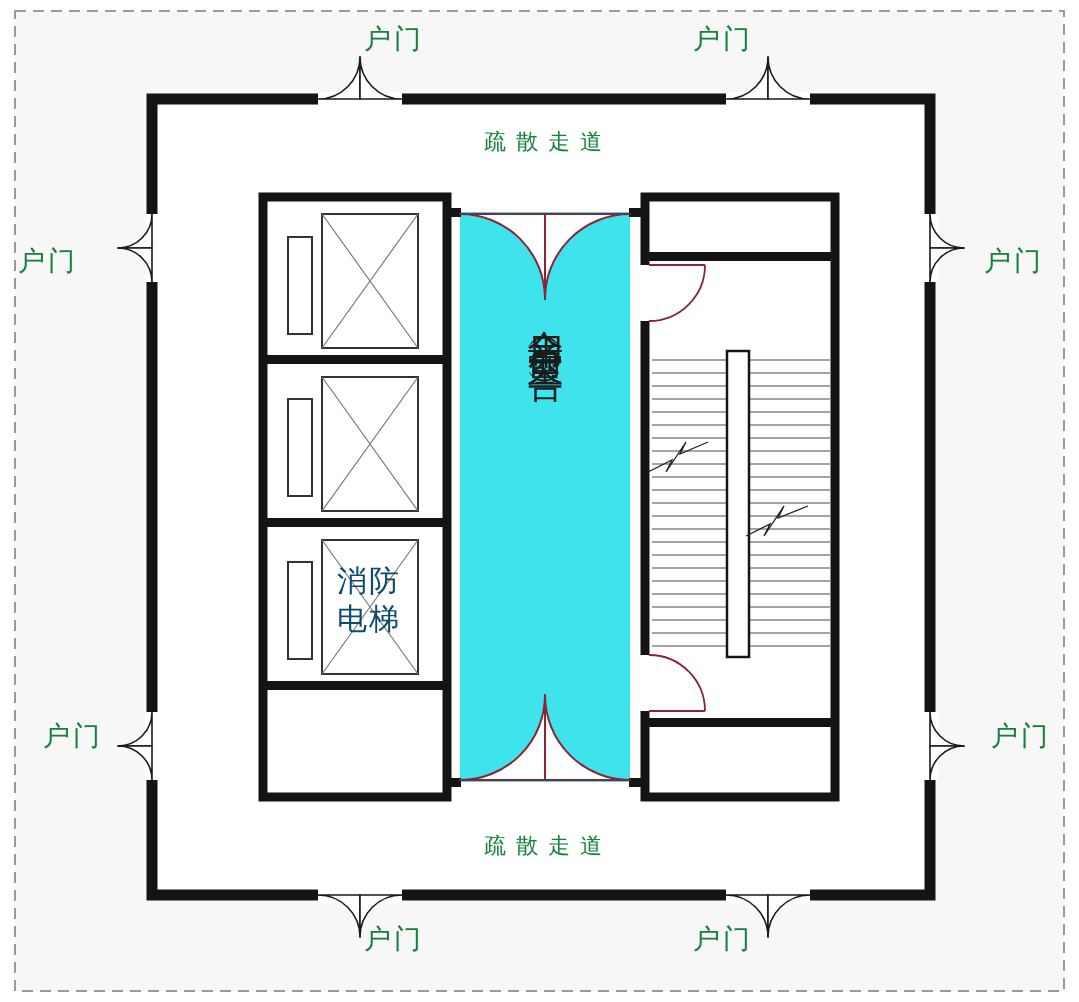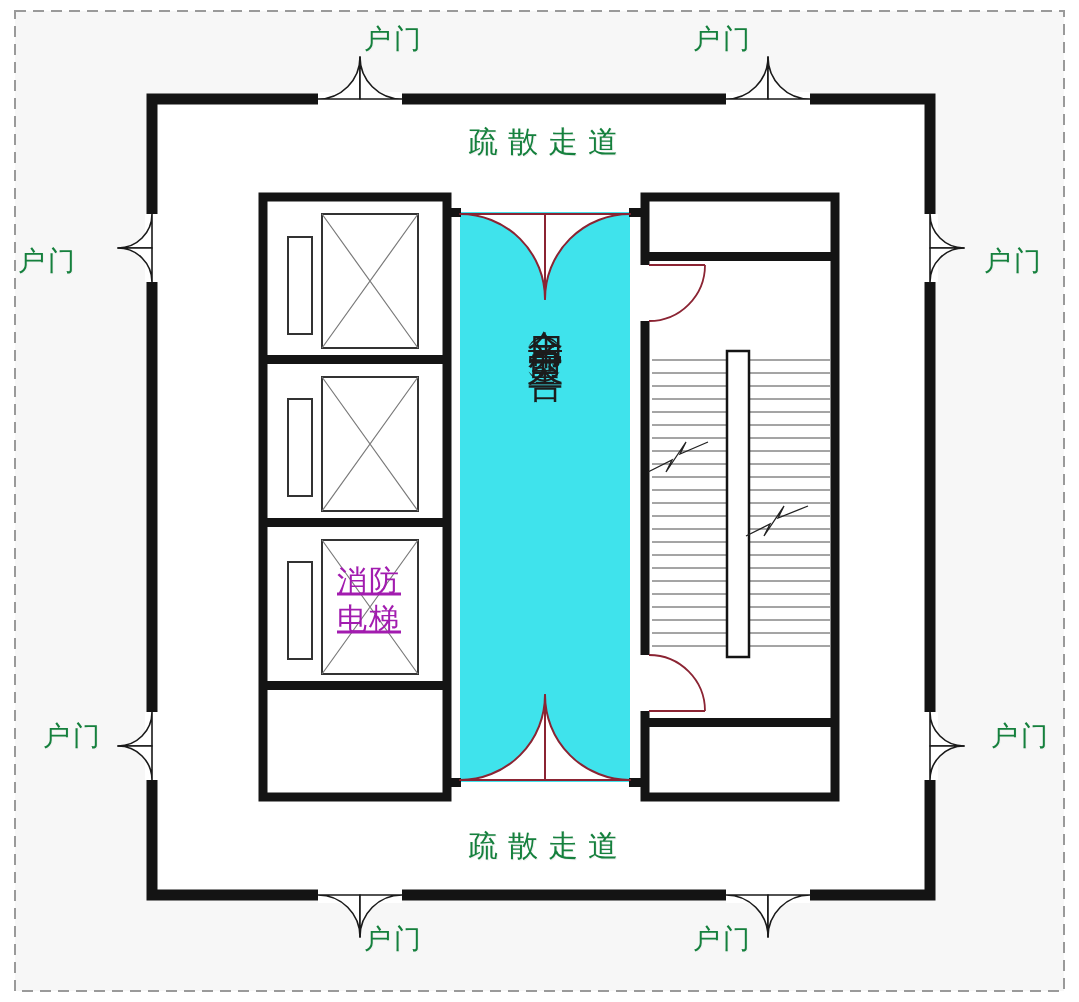--- a/index.html
+++ b/index.html
@@ -6,29 +6,29 @@
   #plan{
     position:relative;width:1079px;height:1002px;background:#ffffff;
     font-family:"Liberation Serif","DejaVu Serif",serif;overflow:hidden;
   }
   #plan > svg{position:absolute;left:0;top:0;}
   .lbl{
     position:absolute;transform:translate(-50%,-50%);
     color:#15803d;font-size:27px;letter-spacing:3px;white-space:nowrap;
     text-shadow:1px 1px 0 #f0f0f0;user-select:none;
   }
-  .lbl.evac{font-size:30px;letter-spacing:10px;}
+  .lbl.evac{font-size:22px;letter-spacing:10px;}
   .lobby-label{
     position:absolute;left:545px;top:302px;transform:translateX(-50%);
     writing-mode:vertical-rl;text-orientation:mixed;
     font-size:36px;letter-spacing:6px;color:#1c1c1c;white-space:nowrap;
   }
   .fire-label{
     position:absolute;left:369px;top:599px;transform:translate(-50%,-50%);
-    font-size:30px;color:#a21caf;text-align:center;line-height:1.25;letter-spacing:2px;text-decoration:underline;
+    font-size:30px;color:#0c4a6e;text-align:center;line-height:1.25;letter-spacing:2px;
   }
   .fire-label span{display:block;}
 </style>
 </head>
 <body>
 
 <div id="plan">
 
   <svg width="1079" height="1002" viewBox="0 0 1079 1002" xmlns="http://www.w3.org/2000/svg">
 

